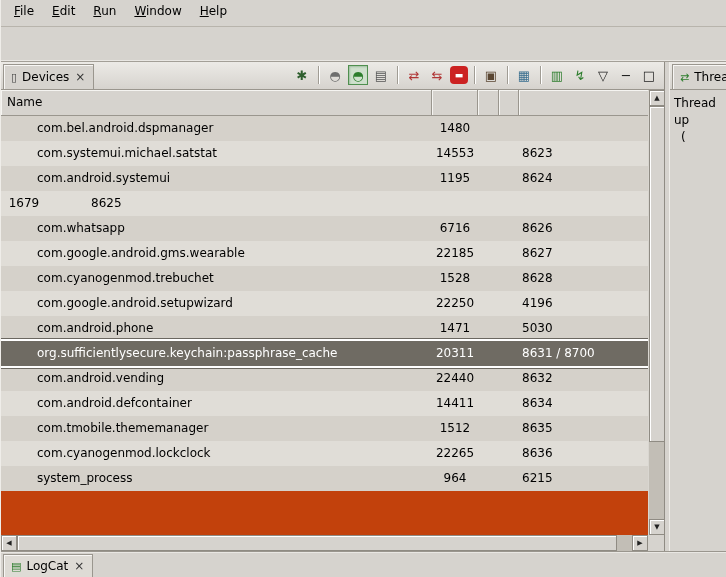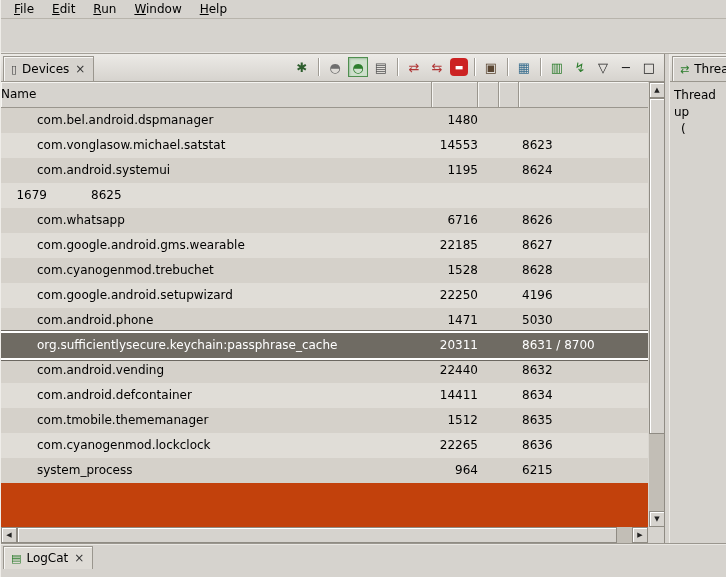--- a/index.html
+++ b/index.html
@@ -1,21 +1,21 @@
 <!DOCTYPE html>
 <html><head>
 <meta charset="utf-8">
 <style>
   *{margin:0;padding:0;box-sizing:border-box}
   html,body{width:726px;height:577px;overflow:hidden}
   body{font-family:"DejaVu Sans",sans-serif;font-size:12px;color:#000;background:#d6d3ce}
   .window{width:726px;height:577px;position:relative;background:#d6d3ce;border-left:1px solid #efede9}
 
   
-  .menubar{height:19px;display:flex;align-items:center;padding:0 4px;border-bottom:1px solid #b8b4ac}
+  .menubar{height:27px;display:flex;padding:0 4px;border-bottom:1px solid #b8b4ac}
   .menu-item{padding:4px 9px;cursor:default}
   .menu-item u{text-decoration:underline}
 
   
   .top-toolbar{height:35px;border-bottom:1px solid #a39f97;box-shadow:inset 0 -1px 0 #e9e7e3}
 
   
   .main{display:flex;height:489px}
   .devices-panel{width:664px;position:relative;border-right:1px solid #8f8b83;background:#d6d3ce}
   .sash{width:4px;background:#d6d3ce}
@@ -31,35 +31,35 @@
   .toolbar-icons{margin-left:auto;display:flex;align-items:center;gap:3px;padding:0 5px 4px 0}
   .tbtn{width:20px;height:20px;display:flex;align-items:center;justify-content:center;border:1px solid transparent;cursor:default}
   .tbtn .glyph{font-size:13px;line-height:1}
   .tbtn.pressed{border:1px solid #4f8f4f;background:#cfe0cd;box-shadow:inset 1px 1px 2px #9fbf9f}
   .tbtn[data-name="stop-process-icon"]{border-radius:4px;width:18px;height:18px}
   .tbtn[data-name="stop-process-icon"] .glyph{font-size:9px}
   .tsep{width:1px;height:18px;background:#a09c94;box-shadow:1px 0 0 #fff;margin:0 3px}
 
   
   .thead{display:flex;height:26px;line-height:24px;width:647px}
-  .th{border-right:1px solid #9a968e;border-bottom:1px solid #9a968e;box-shadow:inset 1px 1px 0 #f5f4f1;background:#d6d3ce;overflow:hidden}
+  .th{border-right:1px solid #9a968e;border-bottom:1px solid #9a968e;box-shadow:inset 1px 1px 0 #f5f4f1;background:#d6d3ce;padding-left:6px;overflow:hidden}
   .th.cname{width:431px}
   .th.cpid{width:46px}
   .th.c3{width:21px}
   .th.c4{width:20px}
   .th.cport{flex:1;border-right:none}
 
   
   .tbody{position:absolute;top:54px;left:0;width:647px;bottom:16px;overflow:hidden;background:#c2410c}
   .row{display:flex;height:25px;line-height:25px}
   .tbody .row:nth-child(odd){background:#d5d1ca}
   .tbody .row:nth-child(even){background:#e0ddd7}
   .cell{overflow:hidden;white-space:nowrap}
   .cell.name{width:431px;padding-left:36px}
-  .cell.pid{width:46px;text-align:right}
+  .cell.pid{width:46px;text-align:center}
   .cell.c3{width:21px}
   .cell.c4{width:20px}
   .cell.port{flex:1;padding-left:3px}
   .tbody .row.selected{background:#6f6b63;color:#fff;position:relative;z-index:1;
     box-shadow:0 0 0 2px #ffffff,0 0 0 3px #6b6760}
 
   
   .vscroll{position:absolute;top:28px;right:0;width:16px;bottom:16px;background:#c2beb6;border-left:1px solid #d9d6d0;display:flex;flex-direction:column}
   .hscroll{position:absolute;left:0;bottom:0;width:647px;height:16px;background:#c2beb6;display:flex}
   .sbtn{flex:0 0 16px;width:16px;height:16px;background:#d6d3ce;border:1px solid #8f8b83;box-shadow:inset 1px 1px 0 #fff;display:flex;align-items:center;justify-content:center;font-size:7px;color:#222;cursor:default}
@@ -183,21 +183,21 @@
 
       <div class="tbody" data-name="process-table">
   <div class="row" data-name="com.bel.android.dspmanager">
     <div class="cell name" data-name="process-name">com.bel.android.dspmanager</div>
     <div class="cell pid" data-name="process-pid">1480</div>
     <div class="cell c3" data-name="cell-empty"></div>
     <div class="cell c4" data-name="cell-empty"></div>
   </div>
 
   <div class="row" data-name="com.vonglasow.michael.satstat">
-    <div class="cell name" data-name="process-name">com.vonglasow.michael.satstat</div>
+    <div class="cell name" data-name="process-name">com.systemui.michael.satstat</div>
     <div class="cell pid" data-name="process-pid">14553</div>
     <div class="cell c3" data-name="cell-empty"></div>
     <div class="cell c4" data-name="cell-empty"></div>
     <div class="cell port" data-name="process-port">8623</div>
   </div>
 
   <div class="row" data-name="com.android.systemui">
     <div class="cell name" data-name="process-name">com.android.systemui</div>
     <div class="cell pid" data-name="process-pid">1195</div>
     <div class="cell c3" data-name="cell-empty"></div>

